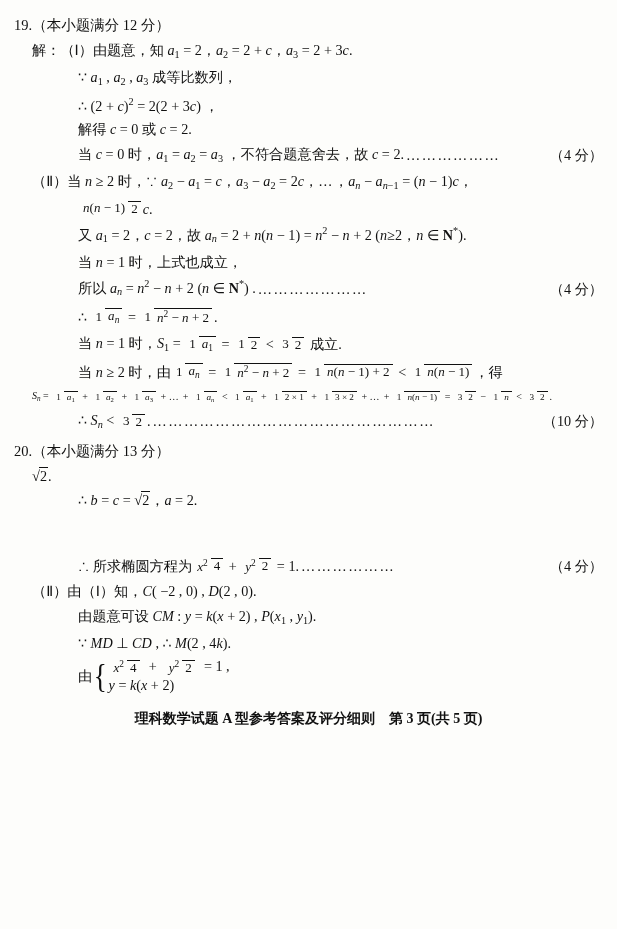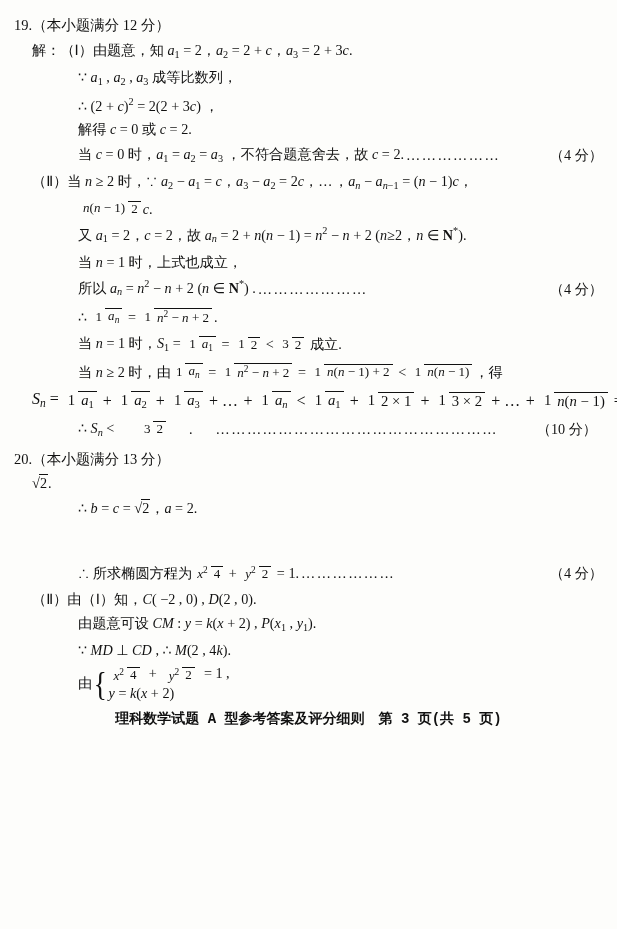--- a/index.html
+++ b/index.html
@@ -36,21 +36,21 @@
     vertical-align:middle;margin:0 2px;
   }
   .frac .num{padding:0 3px;font-size:0.92em;line-height:1.12;}
   .frac .den{padding:0 3px;font-size:0.92em;line-height:1.12;border-top:1px solid #111;}
   .dots{letter-spacing:1.6px;}
   .score{white-space:nowrap;}
   .dotline{flex:1 1 auto;overflow:hidden;white-space:nowrap;letter-spacing:1.5px;margin:0 2px;}
   .footer{
     position:absolute;left:0;right:0;bottom:14px;
     text-align:center;font-size:14px;font-weight:bold;
-    font-family:Liberation Mono, monospace;
+    font-family:Liberation Serif, serif;
   }
   .brace{
     display:inline-flex;align-items:center;
   }
   .brace .bar{
     font-size:34px;line-height:0.8;transform:scaleX(0.8);
   }
   .stack{display:inline-flex;flex-direction:column;justify-content:center;}
   .stack>div{line-height:1.35;}
   .sqrt{display:inline-block;}
@@ -197,21 +197,21 @@
     <span>&nbsp;&lt;&nbsp;</span>
     <span class="frac">
       <span class="num">1</span>
         <span class="den"><span class="mi">n</span>(<span class="mi">n</span>&nbsp;−&nbsp;1)</span>
     </span>
     <span>，得</span>
   </div>
 
   <div class="spacer10"></div>
 
-  <div class="line ind1 row" style="font-size:16px;">
+  <div class="line ind1 row" style="font-size:10px;">
     <span><span class="mi">S</span><span class="sub">n</span>&nbsp;=&nbsp;</span>
     <span class="frac">
         <span class="num">1</span>
         <span class="den"><span class="mi">a</span><span class="subn">1</span></span>
       </span>
     <span>&nbsp;+&nbsp;</span>
     <span class="frac">
         <span class="num">1</span>
         <span class="den"><span class="mi">a</span><span class="subn">2</span></span>
       </span>
@@ -258,21 +258,21 @@
     <span>&nbsp;&lt;&nbsp;</span>
     <span class="frac">
         <span class="num">3</span>
         <span class="den">2</span>
       </span>
     <span>.</span>
   </div>
 
   <div class="spacer10"></div>
 
-  <div class="line ind2 row" style="margin-right:20px;gap:21px;">
+  <div class="line ind2 row" style="margin-right:14px;">
     <span>∴&nbsp;<span class="mi">S</span><span class="sub">n</span>&nbsp;&lt;&nbsp;</span>
     <span class="frac">
         <span class="num">3</span>
         <span class="den">2</span>
       </span>
     <span>.</span>
     <span class="dotline">………………………………………………</span>
     <span class="score">（10 分）</span>
   </div>
 

